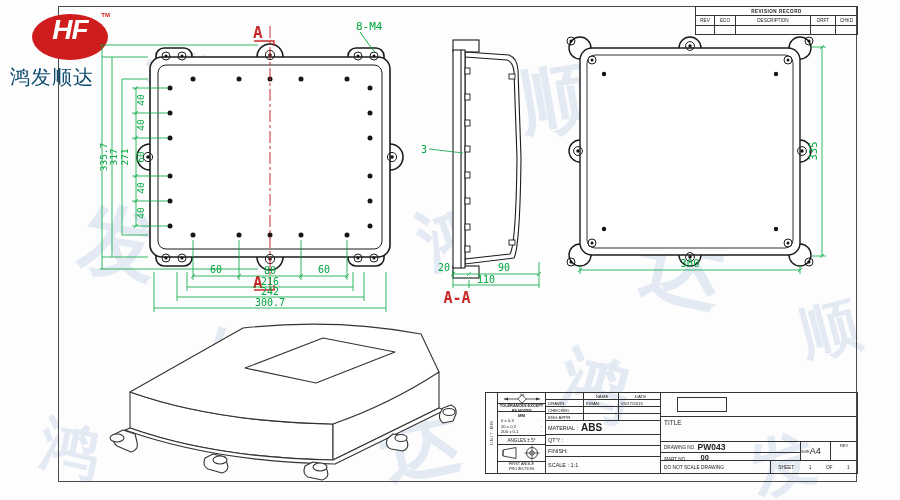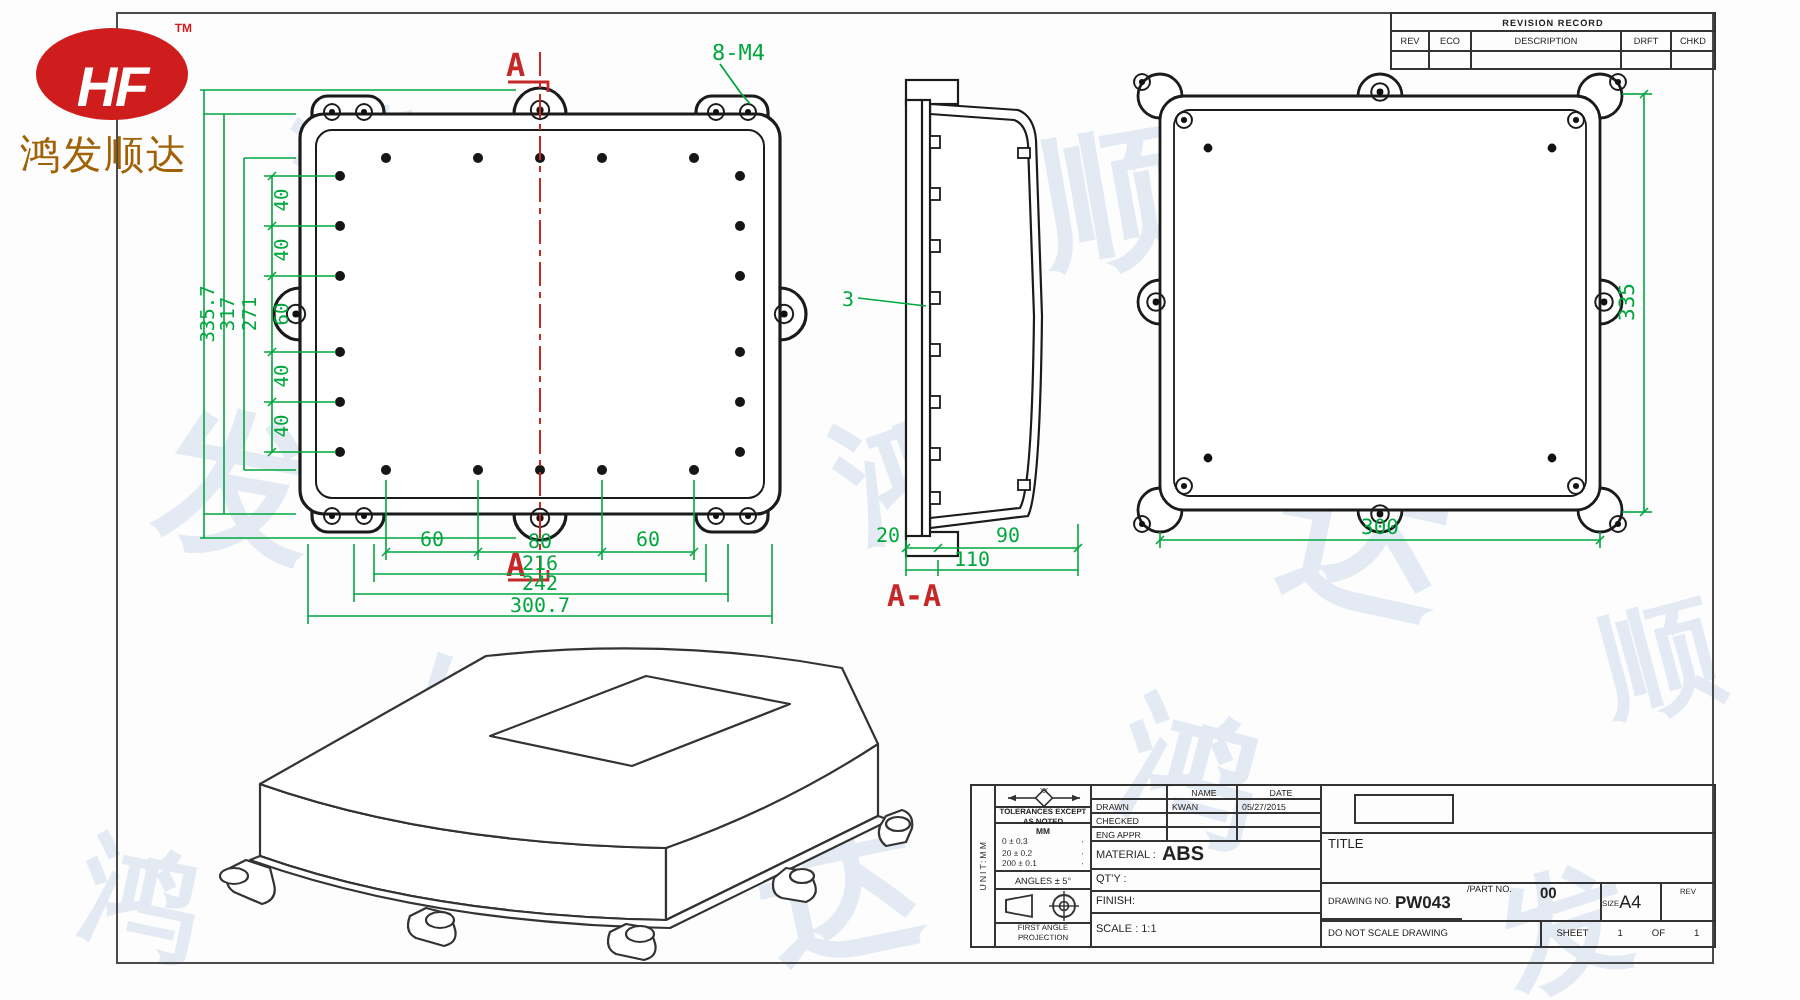--- a/index.html
+++ b/index.html
@@ -3,26 +3,26 @@
 <meta charset="utf-8">
 <style>
   html,body{margin:0;padding:0;}
   body{width:900px;height:500px;position:relative;overflow:hidden;background:#fdfdfd;
        font-family:"Liberation Sans",sans-serif;color:#222;}
   .wm{position:absolute;color:#cfdcec;opacity:.55;font-weight:bold;pointer-events:none;
       font-family:"DejaVu Sans",sans-serif;}
   #frame{position:absolute;left:58px;top:6px;width:797px;height:474px;border:1.5px solid #4a4a4a;}
   
   #logo{position:absolute;left:10px;top:12px;width:100px;height:85px;}
-  #logo .ellipse{position:absolute;left:8px;top:2px;width:76px;height:46px;background:#cf1d1d;
-      border-radius:50%;display:flex;align-items:flex-end;justify-content:center;}
+  #logo .ellipse{position:absolute;left:22px;top:2px;width:76px;height:46px;background:#cf1d1d;
+      border-radius:50%;display:flex;align-items:flex-start;justify-content:center;}
   #logo .hf{color:#fff;font-size:28px;font-weight:bold;font-style:italic;letter-spacing:-1px;
       font-family:"Liberation Sans",sans-serif;text-shadow:1px 0 #cf1d1d;}
   #logo .tm{position:absolute;right:-2px;top:-2px;color:#cf1d1d;font-size:6px;font-weight:bold;}
-  #logo .company{position:absolute;left:0px;top:52px;width:100px;font-size:20px;color:#a16207;
+  #logo .company{position:absolute;left:0px;top:52px;width:100px;font-size:20px;color:#0c4a6e;
       letter-spacing:1px;white-space:nowrap;font-family:"DejaVu Sans",sans-serif;}
   svg{position:absolute;overflow:visible;}
   svg text{font-family:"DejaVu Sans Mono",monospace;}
   
   #rev{position:absolute;left:695px;top:6px;width:161px;height:27px;border:1px solid #333;
        font-size:4.6px;display:flex;flex-direction:column;}
   #rev .t{height:8px;border-bottom:1px solid #333;display:flex;align-items:center;justify-content:center;
        font-weight:bold;letter-spacing:.5px;}
   #rev .hdr,#rev .row{display:flex;flex:1;}
   #rev .hdr{border-bottom:1px solid #333;}
@@ -53,24 +53,24 @@
   #midcol .sm .d{flex:1;padding-left:2px;display:flex;align-items:center;}
   #midcol .mat{height:14px;font-size:5.5px;padding-left:2px;}
   #midcol .mat b{font-size:10px;font-family:"Liberation Sans",sans-serif;margin-left:3px;}
   #midcol .qty,#midcol .fin{height:11px;font-size:5.5px;padding-left:2px;}
   #midcol .scl{flex:1;font-size:5.5px;padding-left:2px;}
   #rightcol{flex:1;display:flex;flex-direction:column;}
   #rightcol .logoRow{height:24px;border-bottom:1px solid #333;position:relative;}
   #rightcol .logoRow .box{position:absolute;left:16px;top:4px;width:50px;height:15px;border:1px solid #333;}
   #rightcol .titleRow{height:25px;border-bottom:1px solid #333;font-size:6.5px;padding:2px 0 0 3px;}
   #rightcol .numRow{height:19px;border-bottom:1px solid #333;display:flex;}
-  .numLeft{flex:1;border-right:1px solid #333;display:flex;flex-direction:row;}
+  .numLeft{flex:1;border-right:1px solid #333;display:flex;flex-direction:column;}
   .numLeft .dn{flex:1;border-bottom:1px solid #333;display:flex;align-items:center;padding-left:3px;font-size:4.6px;}
   .numLeft .dn b{font-size:8.5px;margin-left:2px;font-family:"Liberation Sans",sans-serif;}
-  .numLeft .pn{flex:1;display:flex;align-items:flex-start;padding-left:3px;font-size:4.6px;}
+  .numLeft .pn{flex:1;display:flex;align-items:flex-end;padding-left:3px;font-size:4.6px;}
   .numLeft .pn b{font-size:7.5px;margin-left:14px;font-family:"Liberation Sans",sans-serif;}
   .sizeBox{width:30px;border-right:1px solid #333;display:flex;flex-direction:row;align-items:center;}
   .sizeBox .szl{font-size:3.9px;margin-top:1px;}
   .sizeBox .szv{font-size:9px;}
   .revBox{width:26px;font-size:3.9px;display:flex;justify-content:center;padding-top:1px;}
   #rightcol .botRow{flex:1;display:flex;font-size:4.8px;align-items:center;}
   .noScale{flex:1;padding-left:3px;border-right:1px solid #333;height:100%;display:flex;align-items:center;}
   .sheet{width:86px;height:100%;display:flex;align-items:center;justify-content:space-around;}
 </style>
 </head>

